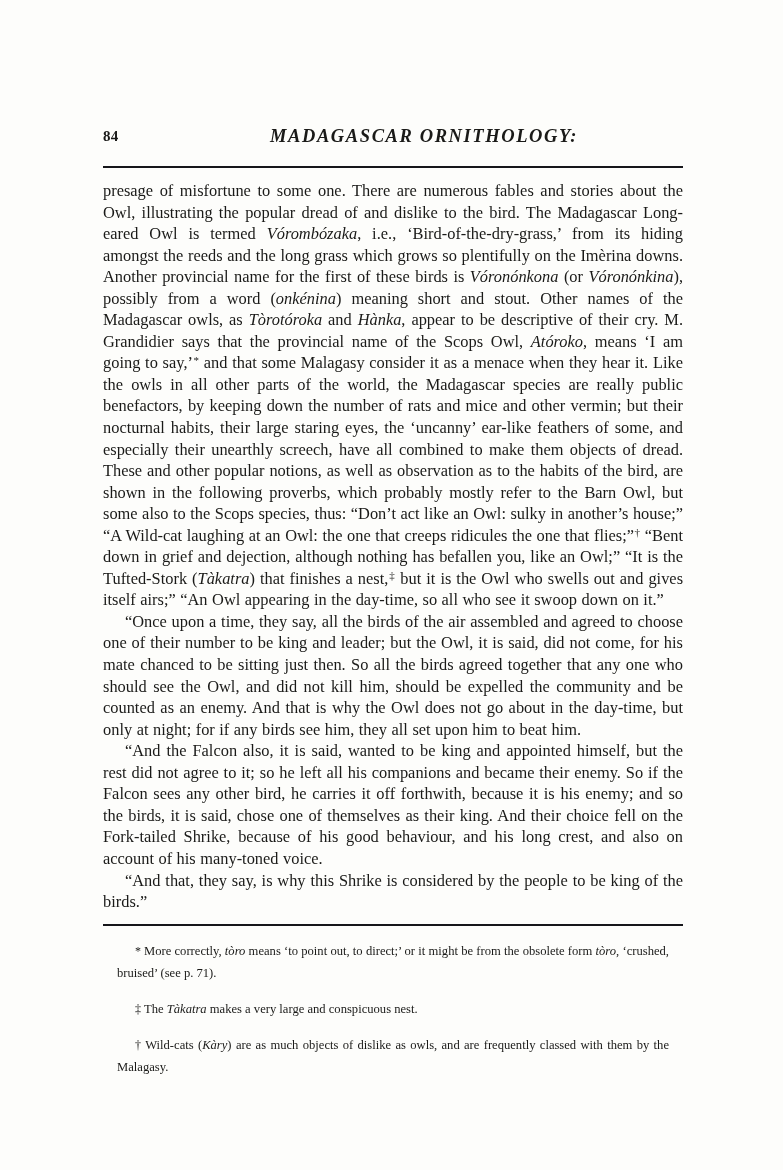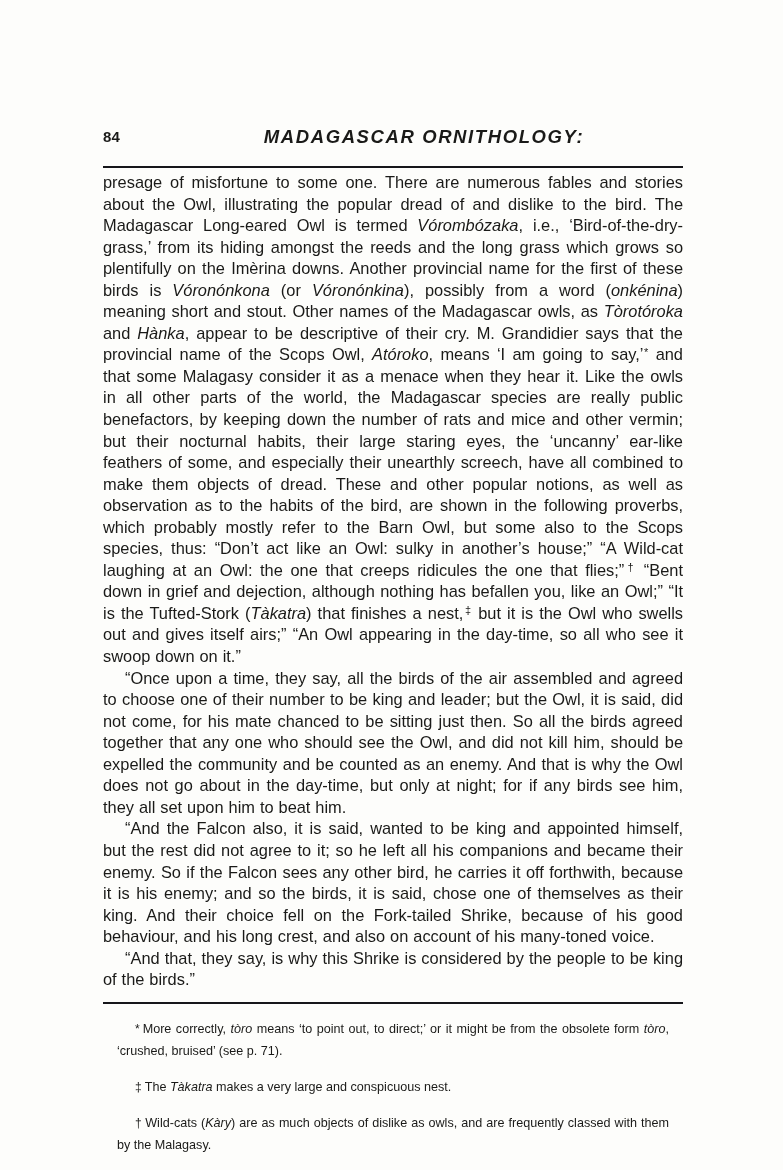--- a/index.html
+++ b/index.html
@@ -7,21 +7,21 @@
     padding: 0;
     background: #ffffff;
   }
 
   .page {
     position: relative;
     width: 783px;
     height: 1170px;
     background: #fdfdfb;
     overflow: hidden;
-    font-family: Liberation Sans, sans-serif;
+    font-family: Liberation Serif, serif;
     color: #1a1a18;
   }
 
   .content {
     position: absolute;
     left: 103px;
     top: 0;
     width: 580px;
   }
 
@@ -55,21 +55,21 @@
   .rule {
     width: 100%;
     height: 2px;
     background: #16161a;
     margin: 0;
   }
   .rule-head { margin-top: 6px; }
 
   
   .body-text {
-    margin-top: 4px;
+    margin-top: 12px;
     font-size: 16.4px;
     line-height: 21.55px;
     text-align: justify;
     text-justify: inter-word;
     -webkit-hyphens: none;
     hyphens: none;
     word-spacing: 0.4px;
   }
   .body-text p {
     margin: 0;

